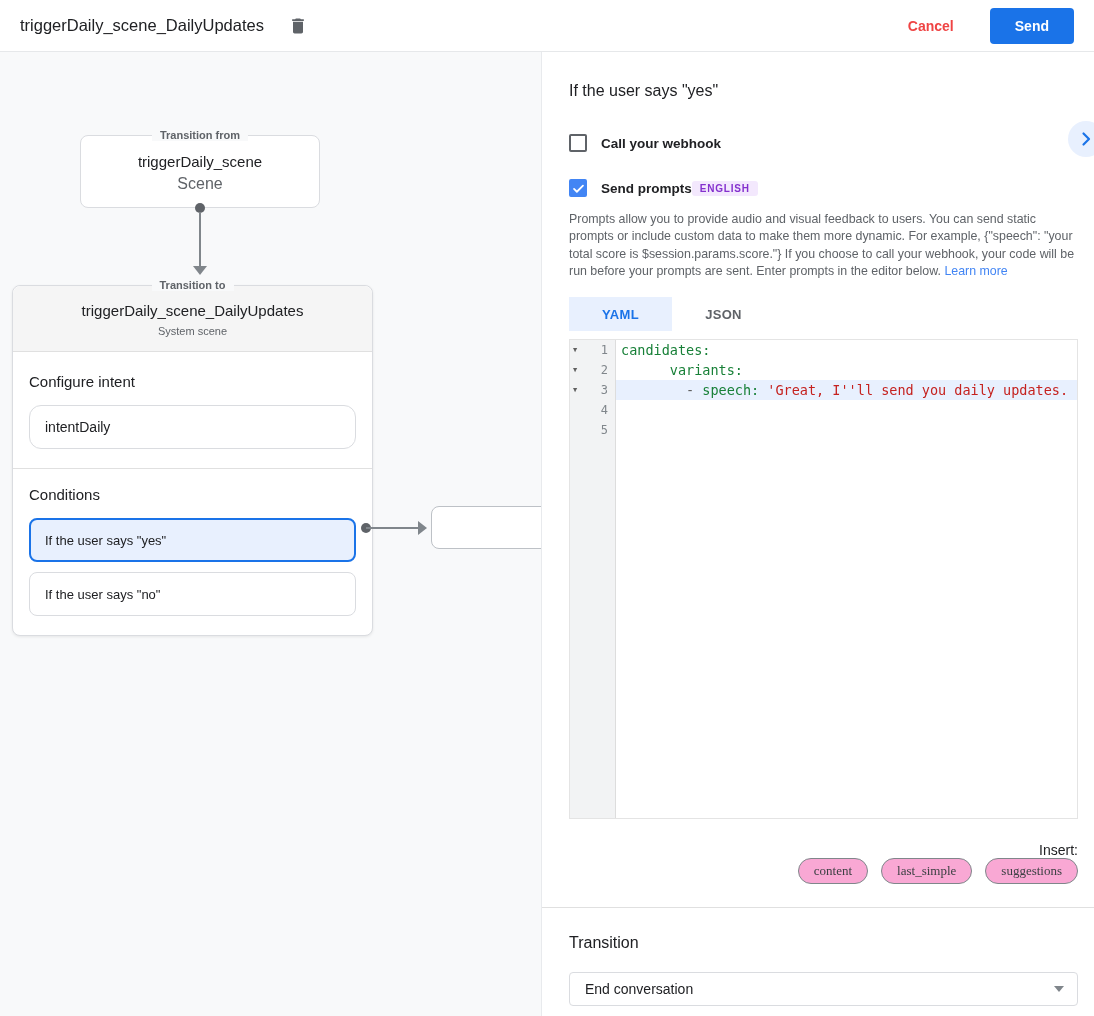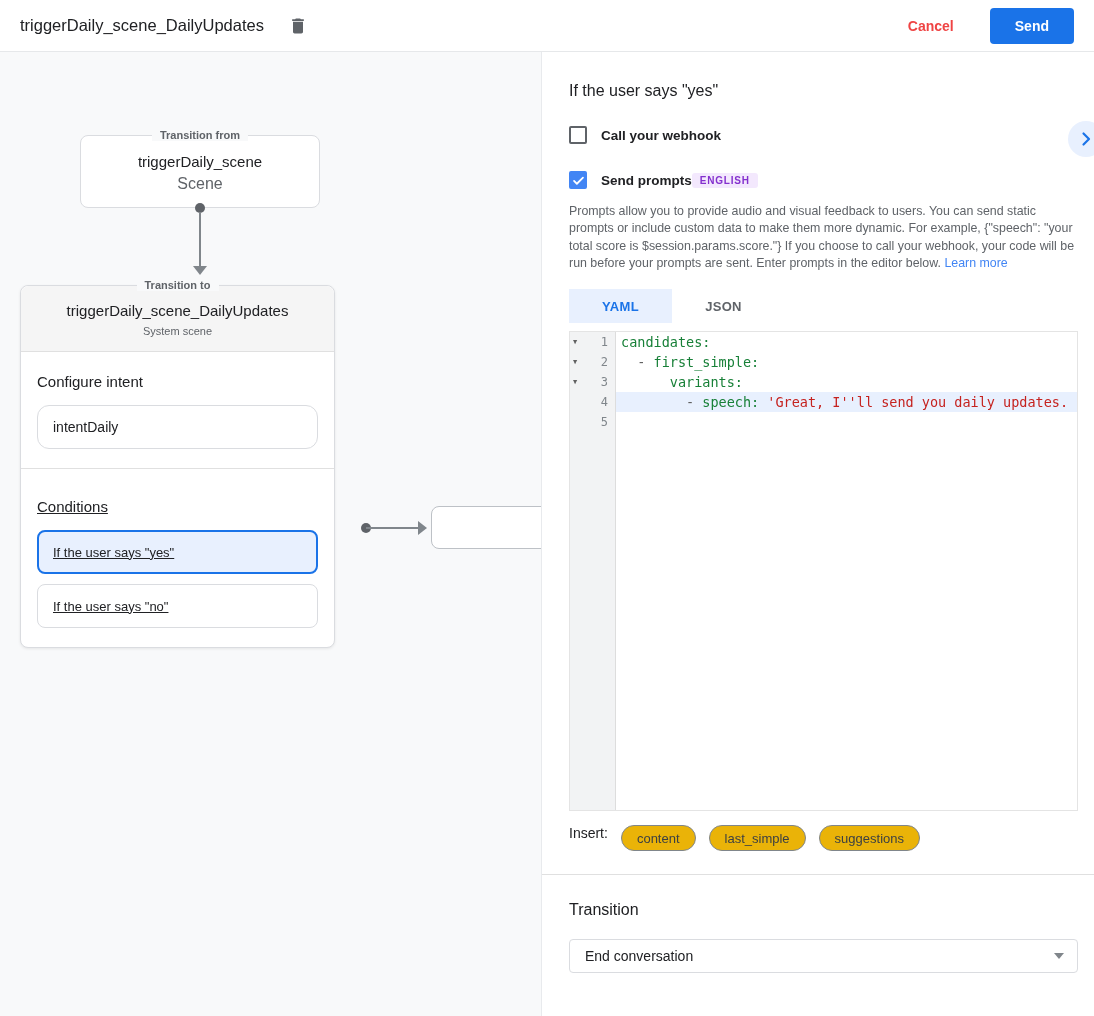--- a/index.html
+++ b/index.html
@@ -36,37 +36,37 @@
   .node-title { font-size:15px; color:#202124; margin-top:17px; }
   .node-sub { font-size:16px; color:#5f6368; margin-top:5px; }
 
   .vline { position:absolute; left:199px; top:160px; width:2px; height:55px; background:#80868b; }
   .dot { position:absolute; width:10px; height:10px; border-radius:50%; background:#5f6368; }
   .dot-from { left:195px; top:151px; }
   .arrow-down { position:absolute; left:193px; top:214px; width:0; height:0;
     border-left:7px solid transparent; border-right:7px solid transparent; border-top:9px solid #80868b; }
 
   .to-card {
-    position:absolute; left:20px; top:233px; width:315px;
+    position:absolute; left:12px; top:233px; width:361px;
     background:#fff; border:1px solid #dadce0; border-radius:8px;
     box-shadow:0 1px 3px rgba(0,0,0,.08);
   }
   .card-head {
     background:#f5f5f5; border-bottom:1px solid #e0e0e0; border-radius:8px 8px 0 0;
     padding:16px 8px 14px; text-align:center;
   }
   .card-title { font-size:15px; color:#202124; }
   .card-sub { font-size:11px; color:#5f6368; margin-top:6px; }
   .sec1 { padding:16px 16px 19px; }
   .sec-label { font-size:15px; color:#202124; margin:5px 0 15px; }
   .intent-input {
     height:44px; border:1px solid #dadce0; border-radius:12px; background:#fff;
     display:flex; align-items:center; padding-left:15px; font-size:14px; color:#202124; cursor:text;
   }
-  .sec2 { border-top:1px solid #e0e0e0; padding:24px 16px 19px;text-decoration:underline; }
+  .sec2 { border-top:1px solid #e0e0e0; padding:12px 16px 19px; }
   .cond {
     height:44px; border:1px solid #dadce0; border-radius:8px; background:#fff;
     display:flex; align-items:center; padding-left:15px; font-size:13px; color:#202124;
     margin-top:10px; cursor:pointer;
   }
   .cond.sel { border:2px solid #1a73e8; background:#e8f0fe; padding-left:14px; }
 
   .dot-cond { left:361px; top:471px; }
   .hline { position:absolute; left:366px; top:475px; width:54px; height:2px; background:#80868b; }
   .arrow-right { position:absolute; left:418px; top:469px; width:0; height:0;
@@ -79,21 +79,21 @@
   
   .panel {
     position:relative; flex:1; background:#fff; border-left:1px solid #e8eaed;
     padding:0 16px 12px 27px; overflow:hidden;
   }
   .next-btn {
     position:absolute; right:-10px; top:69px; width:36px; height:36px; border-radius:50%;
     background:#e8f0fe; border:none; display:flex; align-items:center; justify-content:center; cursor:pointer;
   }
   .panel-title { margin:30px 0 0; font-size:16px; font-weight:normal; color:#202124; }
-  .cbrow { display:flex; align-items:center; margin-top:26px; }
+  .cbrow { display:flex; align-items:center; margin-top:34px; }
   .cbrow.second { margin-top:27px; }
   .cb {
     width:18px; height:18px; border:2px solid #5f6368; border-radius:2px; flex:none;
     background:#fff; cursor:pointer; display:flex; align-items:center; justify-content:center;
   }
   .cb.checked { background:#4285f4; border-color:#4285f4; }
   .cb-label { margin-left:14px; font-size:13.5px; font-weight:bold; color:#202124; }
   .lang-badge {
     background:#f3e8fd; color:#8430ce; font-size:10px; font-weight:bold;
     letter-spacing:.8px; padding:2px 8px; border-radius:3px;
@@ -117,25 +117,25 @@
     padding-right:7px; color:#80868b; font-size:12px; }
   .fold { position:absolute; left:3px; top:50%; transform:translateY(-50%); font-size:7px; color:#616161; cursor:pointer; }
   .code { flex:1; overflow:hidden; padding-top:0; }
   .c-row { height:20px; line-height:20px; white-space:pre; padding-left:5px; font-size:13.5px; }
   .c-row.hl { background:#e8f0fe; }
   .tok-key { color:#188038; }
   .tok-string { color:#c5221f; }
   .tok-punct { color:#616161; }
   .tok-plain { color:#202124; }
 
-  .insert-row { margin-top:14px; display:flex; align-items:flex-start; font-size:14px; color:#202124; }
+  .insert-row { margin-top:23px; display:flex; align-items:flex-end; font-size:14px; color:#202124;flex-direction:column; }
   .chip {
     display:inline-flex; align-items:center; height:26px; padding:0 15px;
     border:1px solid #80868b; border-radius:14px; font-size:13px; color:#3c4043;
-    margin-left:13px; background:#eab308; cursor:pointer; font-family:Liberation Sans, sans-serif;
+    margin-left:13px; background:#f9a8d4; cursor:pointer; font-family:Liberation Serif, serif;
   }
   .section-divider { margin:23px -16px 0 -27px; border-top:1px solid #e0e0e0; }
   .transition-title { margin:26px 0 0; font-size:16px; font-weight:normal; color:#202124; }
   .transition-desc { margin:12px 0 0; font-size:12.4px; line-height:17px; color:#5f6368; max-width:518px; }
   .select {
     margin-top:20px; height:34px; border:1px solid #dadce0; border-radius:4px;
     display:flex; align-items:center; justify-content:space-between;
     padding:0 13px 0 15px; font-size:14px; color:#202124; cursor:pointer; background:#fff;
   }
   .caret { width:0; height:0; border-left:5px solid transparent; border-right:5px solid transparent; border-top:6px solid #80868b; }
@@ -241,21 +241,20 @@
           </div>
           <div class="g-row">
             <span>4</span>
           </div>
           <div class="g-row">
             <span>5</span>
           </div>
         </div>
       <div class="code" id="code">
           <div class="c-row"><span class="tok-key">candidates:</span></div>
-          <div class="c-row"><span class="tok-plain">  </span><span class="tok-punct">- </span><span class="tok-key">first_simple:</span></div>
           <div class="c-row"><span class="tok-plain">      </span><span class="tok-key">variants:</span></div>
           <div class="c-row hl"><span class="tok-plain">        </span><span class="tok-punct">- </span><span class="tok-key">speech:</span><span class="tok-plain"> </span><span class="tok-string">'Great, I''ll send you daily updates.</span></div>
           <div class="c-row"></div>
         </div>
     </div>
 
     <div class="insert-row">
       <span>Insert:</span>
       <span id="chips"><button class="chip">content</button><button class="chip">last_simple</button><button class="chip">suggestions</button></span>
     </div>

